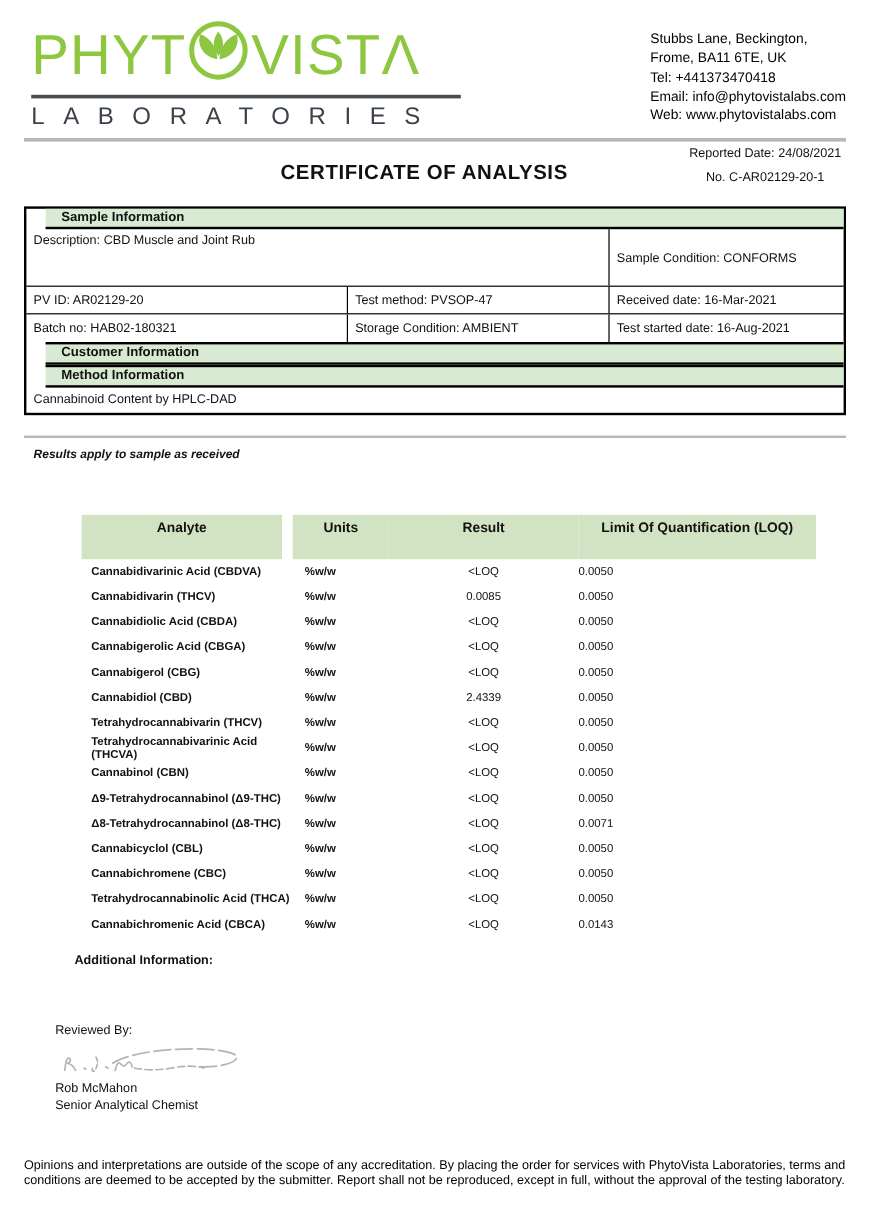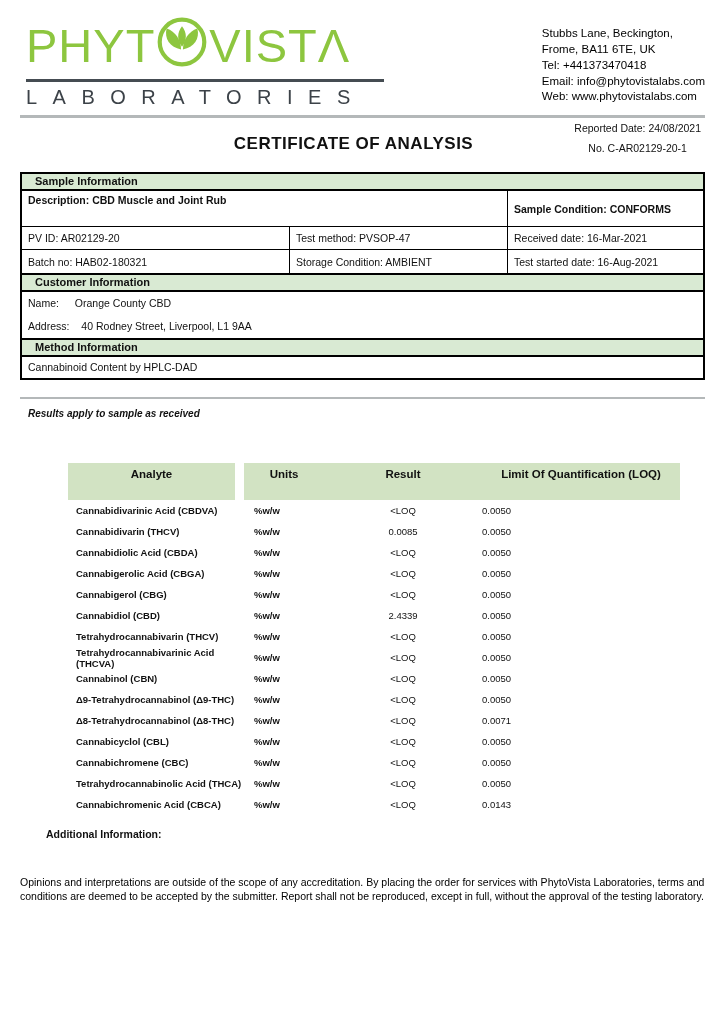--- a/index.html
+++ b/index.html
@@ -33,24 +33,24 @@
   
   .title-area{position:relative;height:50px;}
   .doc-title{position:absolute;left:0;right:18px;top:16px;text-align:center;
     font-size:17px;font-weight:bold;letter-spacing:.5px;}
   .report-block{position:absolute;right:4px;top:1px;text-align:center;
     font-size:10.5px;line-height:1.9;}
 
   
   .info-box{border:2px solid #000;margin-top:4px;}
   .section-bar{background:var(--section-green);border-bottom:2px solid #000;
-    font-weight:bold;font-size:11px;padding:1px 0 2px 13px;}
+    font-weight:bold;font-size:11px;padding:1px 0 2px 13px;margin-left:16px;}
   .section-bar.mid{border-top:2px solid #000;}
   .irow{display:flex;font-size:10.5px;}
-  .row-desc{height:36px;border-bottom:1px solid #000;font-weight:bold;}
+  .row-desc{height:48px;border-bottom:1px solid #000;}
   .cell{padding:3px 6px;}
   .cell-desc{flex:0 0 486px;border-right:1px solid #000;}
   .cell-cond{flex:1;display:flex;align-items:center;}
   .row-3col{height:23px;align-items:center;}
   .row-3col.first{border-bottom:1px solid #000;}
   .c1{flex:0 0 268px;border-right:1px solid #000;align-self:stretch;display:flex;align-items:center;}
   .c2{flex:0 0 218px;border-right:1px solid #000;align-self:stretch;display:flex;align-items:center;}
   .c3{flex:1;align-self:stretch;display:flex;align-items:center;}
   .cust-body{font-size:10.5px;padding:4px 6px 5px 6px;}
   .cust-line{padding:1px 0;}
@@ -72,21 +72,21 @@
   .rt-h.units{flex:0 0 80px;}
   .rt-h.result{flex:0 0 158px;}
   .rt-h.loq{flex:1;}
   .rt-row{display:flex;height:21px;align-items:center;font-size:9.5px;}
   .rt-analyte{flex:0 0 176px;font-weight:bold;padding-left:8px;}
   .rt-units{flex:0 0 80px;font-weight:bold;padding-left:10px;}
   .rt-result{flex:0 0 158px;text-align:center;}
   .rt-loq{flex:1;text-align:left;}
 
   
-  .additional{font-size:10.5px;font-weight:bold;margin:13px 0 0 26px;}
+  .additional{font-size:10.5px;font-weight:bold;margin:13px 0 0 42px;}
   .review{margin:46px 0 0 26px;font-size:10.5px;line-height:1.35;}
   .review-label{margin-bottom:2px;}
   .signature{display:block;margin:2px 0 0 2px;}
   .reviewer-name{margin-top:2px;}
   .footer{margin-top:36px;font-size:10.5px;line-height:1.3;width:694px;color:#000;}
 </style>
 </head>
 <body>
 
 <div class="page">
@@ -140,30 +140,20 @@
       <div class="cell c3">Received date: 16-Mar-2021</div>
     </div>
 
     <div class="irow row-3col">
       <div class="cell c1">Batch no: HAB02-180321</div>
       <div class="cell c2">Storage Condition: AMBIENT</div>
       <div class="cell c3">Test started date: 16-Aug-2021</div>
     </div>
 
     <div class="section-bar mid">Customer Information</div>
-    <div class="cust-body">
-      <div class="cust-line">
-        <span class="cust-label">Name:</span>
-        <span class="cust-val">Orange County CBD</span>
-      </div>
-      <div class="cust-line addr">
-        <span class="cust-label">Address:</span>
-        <span class="cust-val" style="margin-left:9px;">40 Rodney Street, Liverpool, L1 9AA</span>
-      </div>
-    </div>
 
     <div class="section-bar mid">Method Information</div>
     <div class="method-body">Cannabinoid Content by HPLC-DAD</div>
   </div>
 
   <div class="thin-rule"></div>
   <div class="results-note">Results apply to sample as received</div>
 
   <div class="rtable">
     <div class="rt-header">
@@ -277,16 +267,32 @@
           <div class="rt-analyte">Cannabichromenic Acid (CBCA)</div>
           <div class="rt-units">%w/w</div>
           <div class="rt-result">&lt;LOQ</div>
           <div class="rt-loq">0.0143</div>
         </div>
       </div>
   </div>
 
   <div class="additional">Additional Information:</div>
 
+  <div class="review">
+    <div class="review-label">Reviewed By:</div>
+    <svg class="signature" width="160" height="30" viewBox="0 0 160 30">
+      <g fill="none" stroke="#b3b3b3" stroke-width="1.4" stroke-linecap="round">
+        <path d="M6 24 Q7 12 10 14 Q12 17 8 18 Q13 19 15 24"></path>
+        <path d="M22 22 l1.5 1"></path>
+        <path d="M32 13 Q35 18 31 24 Q28 26 29 22" stroke-dasharray="4 2"></path>
+        <path d="M40 21 l2 1"></path>
+        <path d="M48 24 Q50 15 53 19 Q55 22 58 18 Q61 15 62 21"></path>
+        <path d="M64 22 Q78 25 95 22 Q110 19 122 22" stroke-dasharray="6 3"></path>
+        <path d="M46 18 C66 5 128 3 146 10 C156 14 142 22 118 21" stroke-dasharray="14 4"></path>
+      </g>
+    </svg>
+    <div class="reviewer-name">Rob McMahon</div>
+    <div>Senior Analytical Chemist</div>
+  </div>
 
   <div class="footer">Opinions and interpretations are outside of the scope of any accreditation. By placing the order for services with PhytoVista Laboratories, terms and conditions are deemed to be accepted by the submitter. Report shall not be reproduced, except in full, without the approval of the testing laboratory.</div>
 
 </div>
 
 </body></html>

